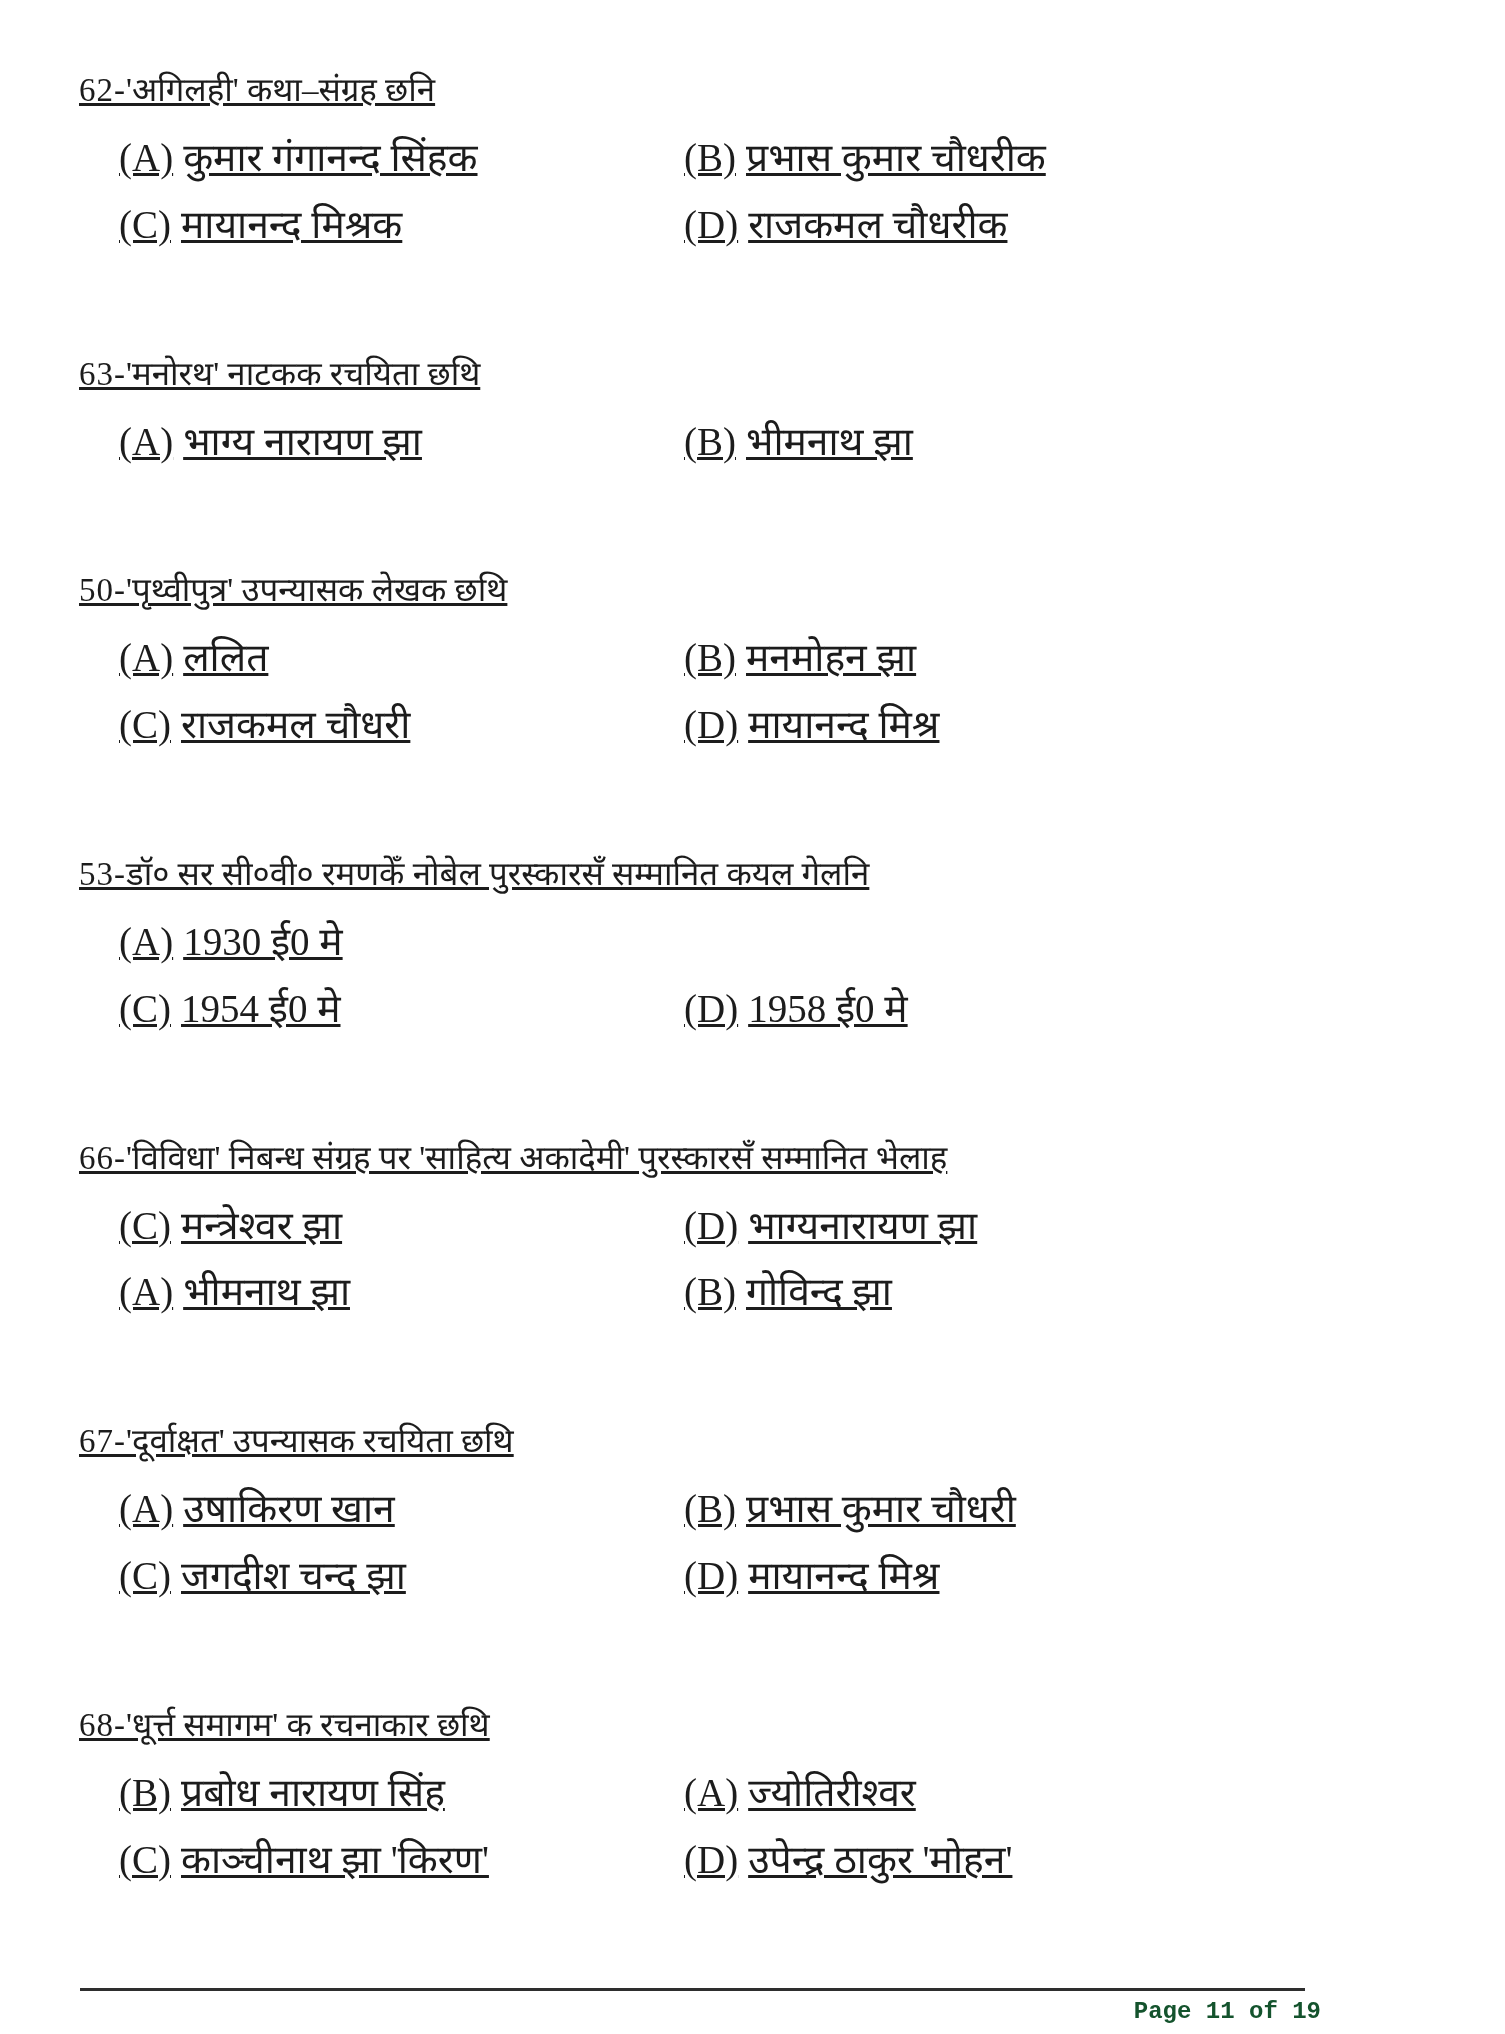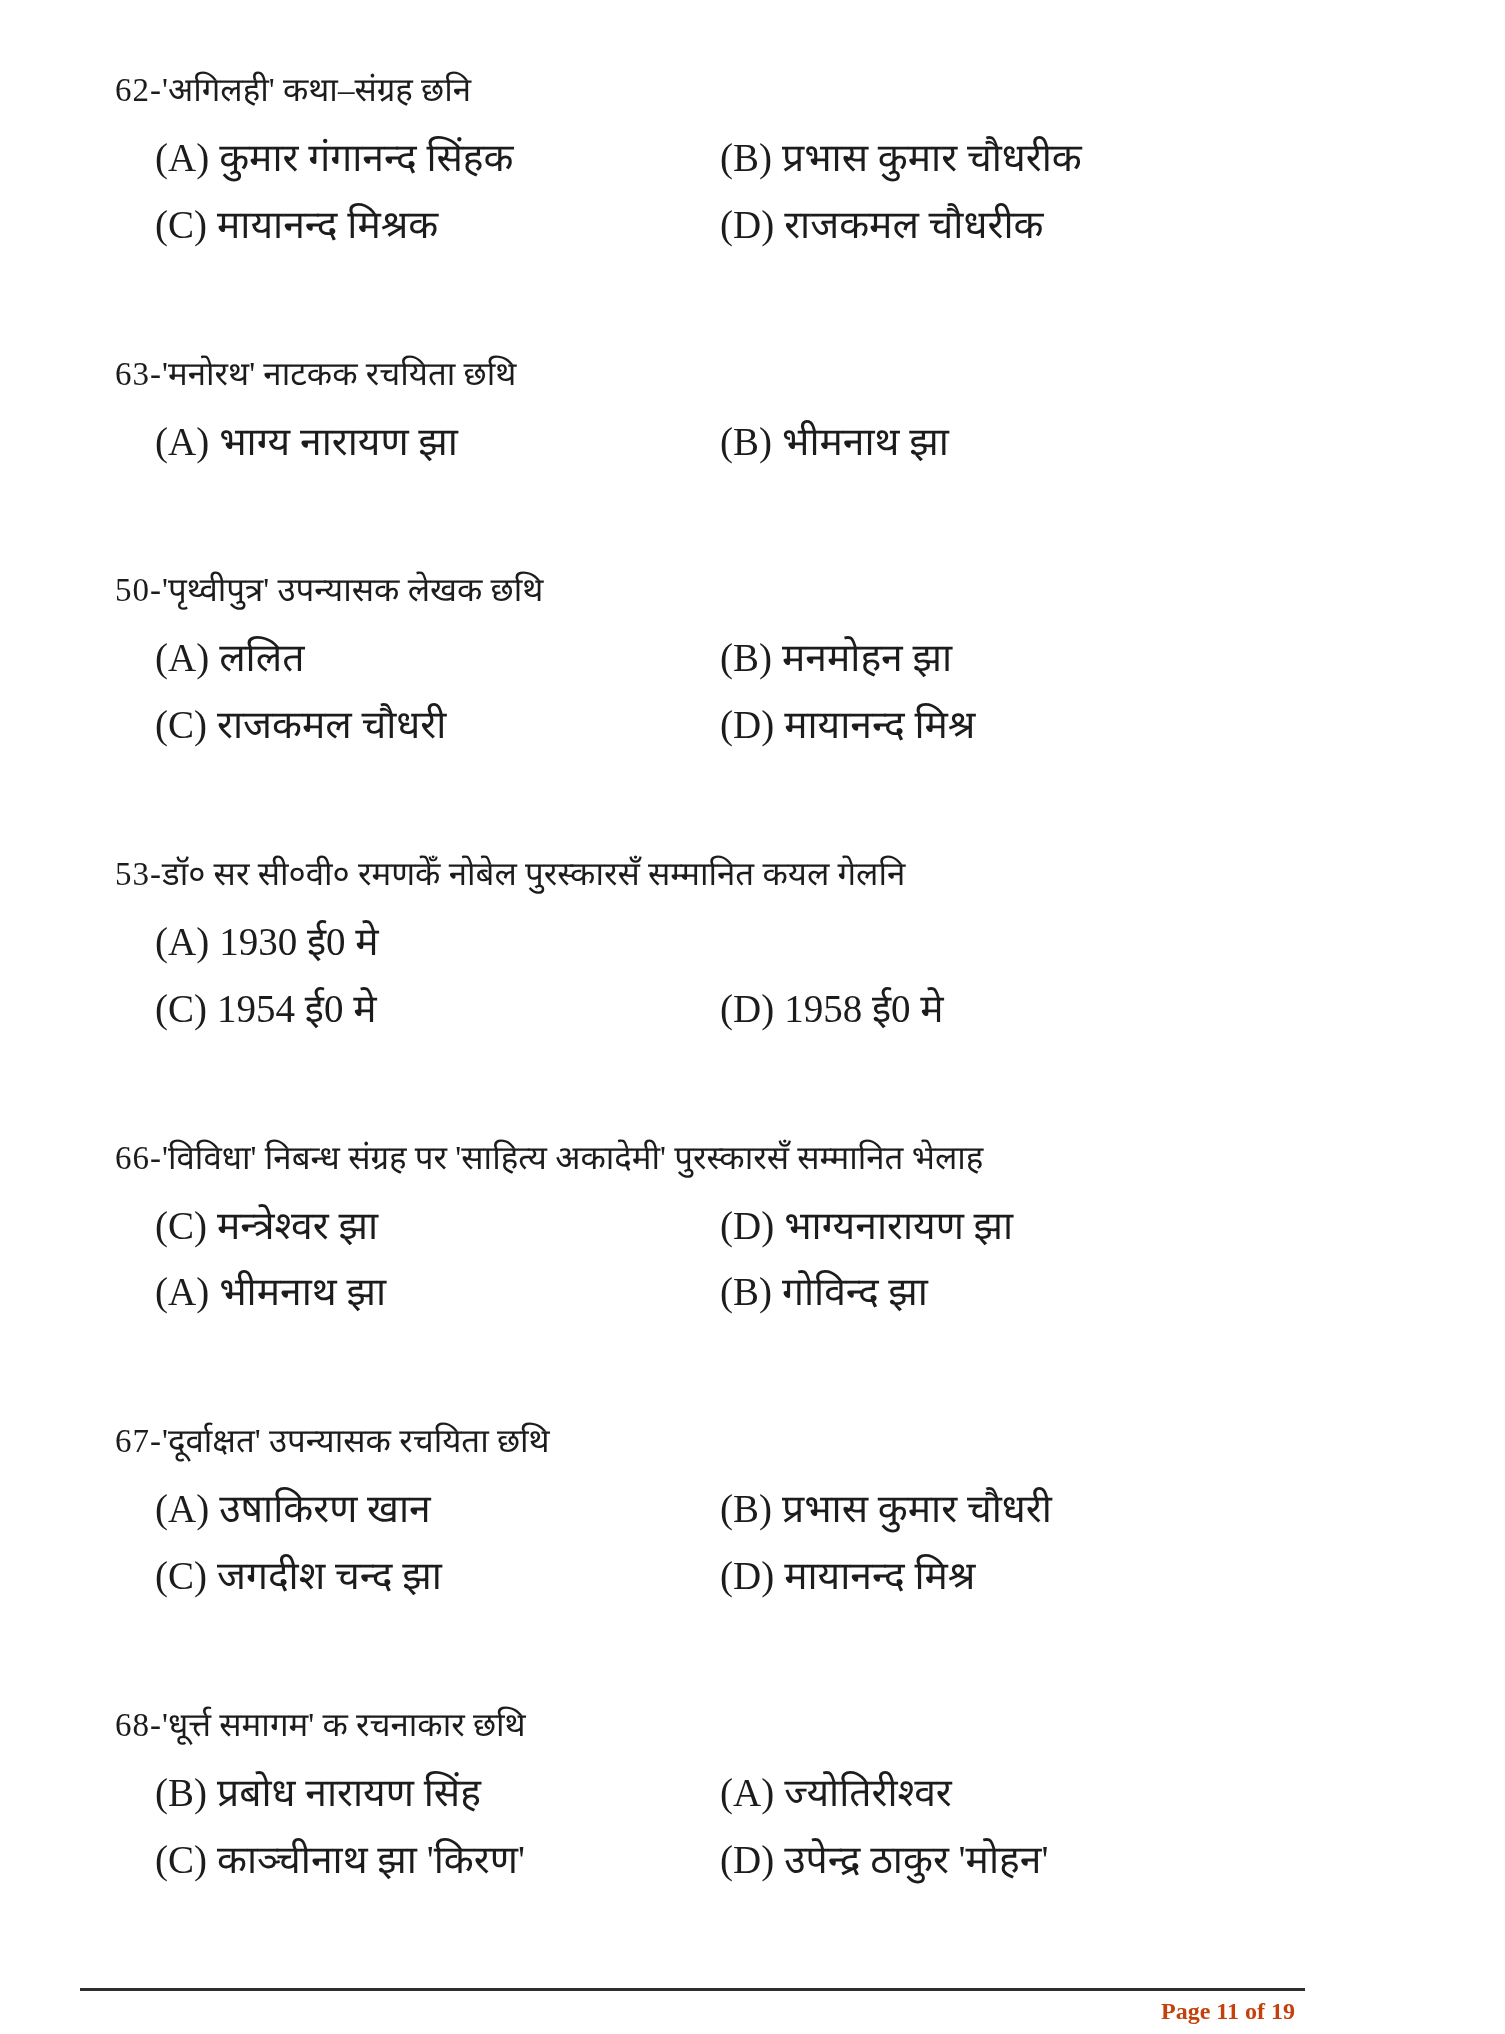--- a/index.html
+++ b/index.html
@@ -11,21 +11,22 @@
     position: relative;
     width: 1505px;
     height: 2034px;
     margin: 0 auto;
     background: #ffffff;
     color: #1c1c1c;
     font-family: "Liberation Serif", "DejaVu Serif", serif;
     overflow: hidden;
   }
   .content {
-    padding: 72px 60px 0 115px;
+    padding: 72px 60px 0 79px;
+    text-decoration: underline;
   }
   .question {
     margin-bottom: 108px;
   }
   .q-title {
     font-size: 33px;
     line-height: 1.15;
     margin-bottom: 26px;
     white-space: nowrap;
   }
@@ -51,26 +52,26 @@
   .footer-rule {
     position: absolute;
     left: 80px;
     right: 200px;
     top: 1988px;
     height: 3px;
     background: #2e2e2e;
   }
   .footer-text {
     position: absolute;
-    right: 210px;
+    right: 184px;
     top: 1998px;
-    font-family: Liberation Serif, serif;
+    font-family: Liberation Mono, monospace;
     font-weight: bold;
     font-size: 24px;
-    color: #c2410c;
+    color: #14532d;
   }
 </style>
 </head>
 <body>
 
 <div class="page">
   <div class="content">
 
     <div class="question">
       <div class="q-title">

